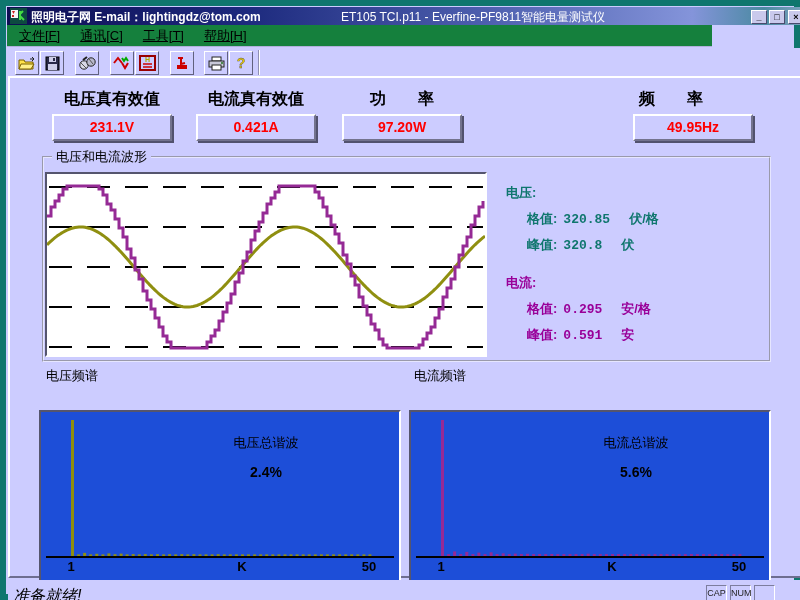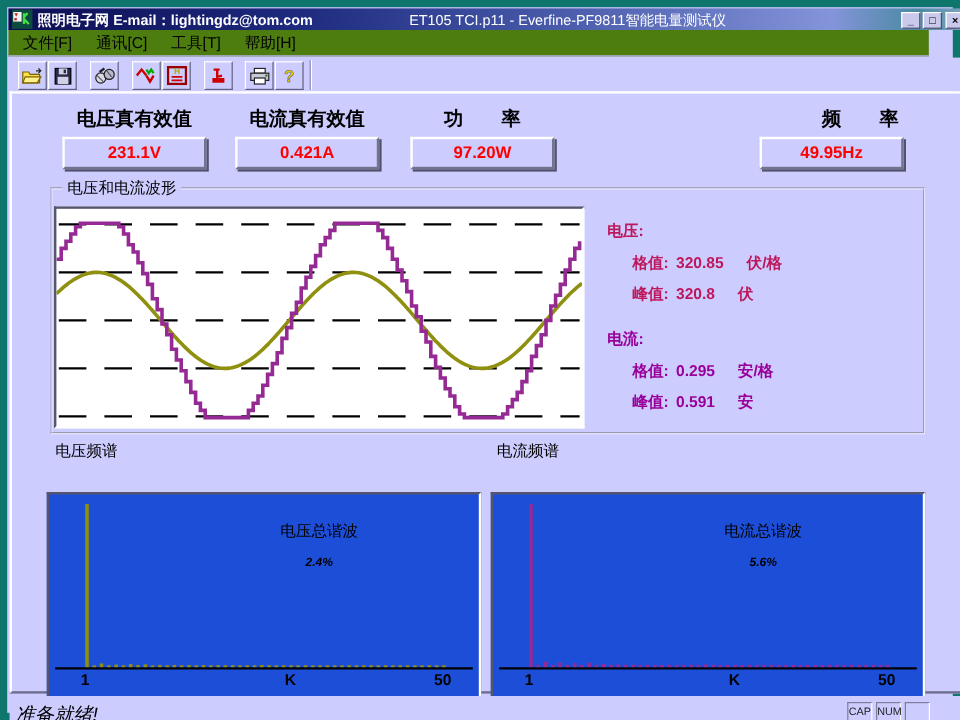--- a/index.html
+++ b/index.html
@@ -10,22 +10,22 @@
   
   .titlebar{position:absolute;left:1px;top:1px;width:797px;height:18px;
     background:linear-gradient(90deg,#0d0d52 0%,#1d2a7e 30%,#4d5fae 60%,#8494da 86%,#4b8aa2 95%,#7fa3c0 100%);}
   .app-icon{position:absolute;left:3px;top:1px;width:17px;height:16px;background:#0d4a40;}
   .title-left{position:absolute;left:24px;top:2px;font-size:12px;font-weight:bold;color:#fff;white-space:nowrap;}
   .title-center{position:absolute;left:334px;top:2px;font-size:12px;color:#fff;white-space:nowrap;}
   .win-btn{position:absolute;top:3px;width:16px;height:14px;background:#c9c9ec;
     border:1px solid;border-color:#ffffff #4a4a6e #4a4a6e #ffffff;
     font-size:9px;font-weight:bold;color:#000;text-align:center;line-height:12px;cursor:default;}
   
-  .menubar{position:absolute;left:1px;top:19px;width:767px;height:22px;background:#4d7c0f;
-    border-bottom:1px solid #b0b0dc;display:flex;align-items:center;padding-left:6px;}
+  .menubar{position:absolute;left:1px;top:19px;width:705px;height:22px;background:#15803d;
+    border-bottom:1px solid #b0b0dc;display:flex;align-items:center;padding-left:6px;text-decoration:underline;}
   .menu-item{font-size:13px;padding:2px 6px;margin-right:8px;white-space:nowrap;}
   
   .toolbar{position:absolute;left:1px;top:42px;width:797px;height:28px;background:#ccccff;}
   .tbtn{position:absolute;top:3px;width:24px;height:24px;background:#ccccff;
     border:1px solid;border-color:#ffffff #61617e #61617e #ffffff;
     display:flex;align-items:center;justify-content:center;}
   .tb-divider{position:absolute;left:251px;top:2px;width:2px;height:25px;
     border-left:1px solid #8f8fb4;border-right:1px solid #ffffff;}
   
   .main-panel{position:absolute;left:2px;top:70px;width:795px;height:502px;background:#ccccff;
@@ -36,28 +36,28 @@
     border:2px solid;border-color:#ffffff #73738e #73738e #ffffff;
     box-shadow:2px 2px 0 #52526e;
     color:#ff0000;font-size:14px;font-weight:bold;text-align:center;line-height:22px;}
   
   .gbox{position:absolute;left:36px;top:150px;width:729px;height:206px;
     border:2px groove #e6e6ff;}
   .gbox-label{position:absolute;left:46px;top:142px;background:#ccccff;padding:0 4px;font-size:13px;}
   .wave-plot{position:absolute;left:39px;top:166px;width:442px;height:185px;background:#ffffff;
     border:2px solid;border-color:#55556e #ffffff #ffffff #55556e;}
   .info-line{position:absolute;font-size:13px;font-weight:bold;white-space:nowrap;}
-  .info-v{color:#be185d;} .info-c{color:#990099;}
-  .info-line .val{margin-left:6px;} .info-line .unit{margin-left:19px;}
+  .info-v{color:#0f766e;} .info-c{color:#990099;}
+  .info-line .val{margin-left:6px;font-family:Liberation Mono, monospace;} .info-line .unit{margin-left:19px;}
   
   .spec-label{position:absolute;top:361px;font-size:13px;}
   .spec-box{position:absolute;top:404px;width:362px;height:178px;background:#1d4ed8;
     border:2px solid;border-color:#55556e #ffffff #ffffff #55556e;}
   .spec-title{position:absolute;top:22px;left:225px;transform:translateX(-50%);font-size:13px;white-space:nowrap;}
-  .spec-thd{position:absolute;top:52px;left:225px;transform:translateX(-50%);font-size:10px;font-weight:bold;font-style:italic;}
+  .spec-thd{position:absolute;top:52px;left:225px;transform:translateX(-50%);font-size:14px;font-weight:bold;}
   .tick{position:absolute;top:147px;transform:translateX(-50%);font-size:13px;font-weight:bold;}
   
   .statusbar{position:absolute;left:2px;top:574px;width:796px;height:25px;background:#ccccff;}
   .status-msg{position:absolute;left:5px;top:6px;font-size:16px;font-style:italic;}
   .ind{position:absolute;top:5px;width:21px;height:16px;font-size:9px;text-align:center;line-height:15px;
     border:1px solid;border-color:#7d7d9e #ffffff #ffffff #7d7d9e;color:#222;}
 </style>
 </head>
 <body>
 
@@ -145,21 +145,21 @@
       </svg>
     </div>
     <div class="tb-divider"></div>
   </div>
 
   <div class="main-panel"></div>
 
   <div class="mlabel" style="left:45px">电压真有效值</div>
   <div class="mlabel" style="left:189px">电流真有效值</div>
   <div class="mlabel" style="left:335px">功　　率</div>
-  <div class="mlabel" style="left:650px">频　　率</div>
+  <div class="mlabel" style="left:604px">频　　率</div>
 
   <div class="vbtn" style="left:46px">231.1V</div>
   <div class="vbtn" style="left:190px">0.421A</div>
   <div class="vbtn" style="left:336px">97.20W</div>
   <div class="vbtn" style="left:627px">49.95Hz</div>
 
   <div class="gbox"></div>
   <div class="gbox-label">电压和电流波形</div>
 
   <div class="wave-plot">

